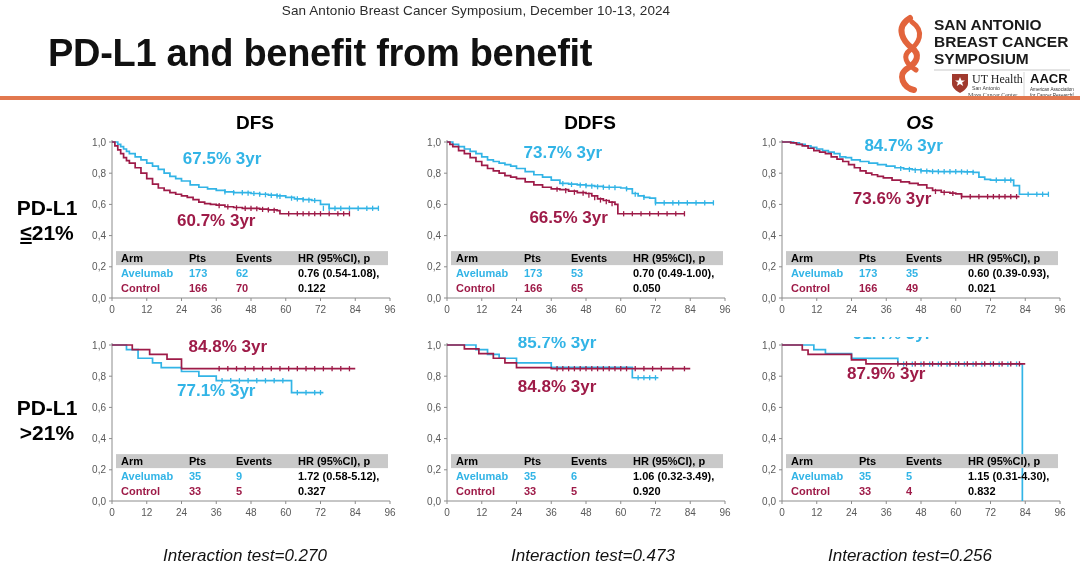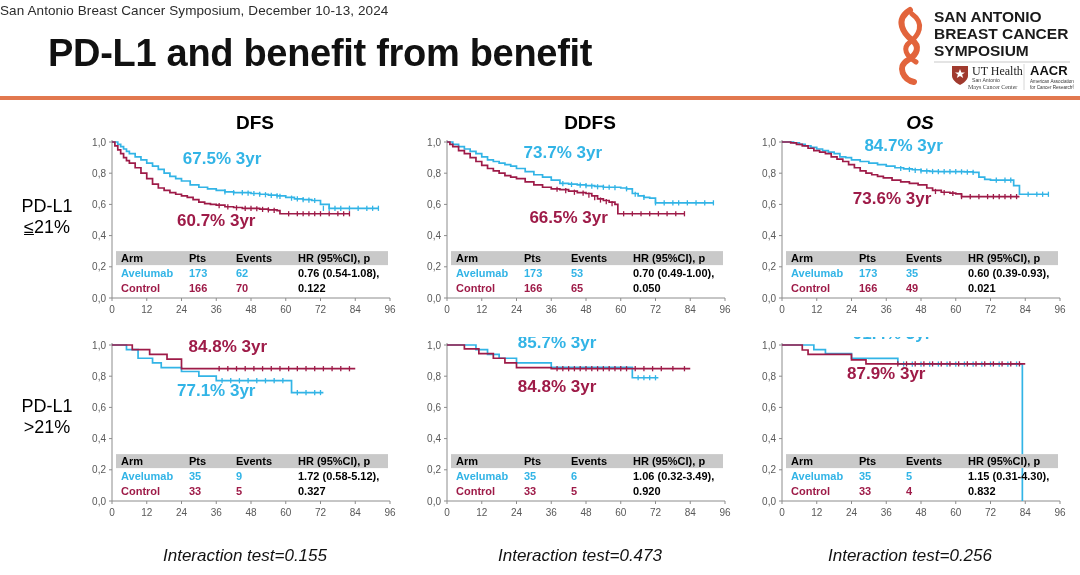--- a/index.html
+++ b/index.html
@@ -2,39 +2,39 @@
 <html><head>
 <meta charset="utf-8">
 <style>
   html,body{margin:0;padding:0;}
   body{
     width:1080px;height:575px;background:#ffffff;
     font-family:"Liberation Sans",sans-serif;
     position:relative;overflow:hidden;
   }
   .conf-header{
-    position:absolute;top:3px;left:0;width:936px;
+    position:absolute;top:3px;left:8px;width:936px;text-align:center;
     font-size:13.5px;color:#2b2b2b;letter-spacing:.1px;
   }
   .logo{
-    position:absolute;top:4px;left:888px;width:186px;height:86px;
+    position:absolute;top:12px;left:888px;width:186px;height:86px;
   }
   .slide-title{
     position:absolute;top:32px;left:48px;
     font-size:38px;font-weight:bold;color:#111111;
     font-family:"Liberation Sans",sans-serif;
     letter-spacing:-.3px;
   }
   .rule{
     position:absolute;top:96px;left:0;width:1080px;height:4px;
     background:#E2784F;
   }
   .rowlabel{
     position:absolute;left:4px;width:86px;text-align:center;
-    font-size:18px;font-weight:normal;color:#000;line-height:1.18;
+    font-size:21px;font-weight:bold;color:#000;line-height:1.18;
   }
   .rowlabel .l2{display:block;}
   .u{ text-decoration:underline; }
   .panel{position:absolute;}
   .ptitle{
     position:absolute;top:0;left:0;width:100%;text-align:center;
     font-size:19px;font-weight:bold;color:#000;
   }
   .interaction{
     position:absolute;top:546px;font-style:italic;font-size:17px;color:#111;
@@ -595,15 +595,15 @@
       <text x="111" y="143.12" class="tbltxt" fill="#32B4E6">35</text>
       <text x="158" y="143.12" class="tbltxt" fill="#32B4E6">5</text>
       <text x="220" y="143.12" class="tbltxt" fill="#000">1.15 (0.31-4.30),</text>
       <text x="43" y="158.12" class="tbltxt" fill="#9E1B48">Control</text>
       <text x="111" y="158.12" class="tbltxt" fill="#9E1B48">33</text>
       <text x="158" y="158.12" class="tbltxt" fill="#9E1B48">4</text>
       <text x="220" y="158.12" class="tbltxt" fill="#000">0.832</text>
     </svg>
   </div>
 
-<div class="interaction" style="left:80px;">Interaction test=0.155</div>
-<div class="interaction" style="left:415px;">Interaction test=0.473</div>
+<div class="interaction" style="left:80px;">Interaction test=0.270</div>
+<div class="interaction" style="left:428px;">Interaction test=0.473</div>
 <div class="interaction" style="left:745px;">Interaction test=0.256</div>
 
 </body></html>

